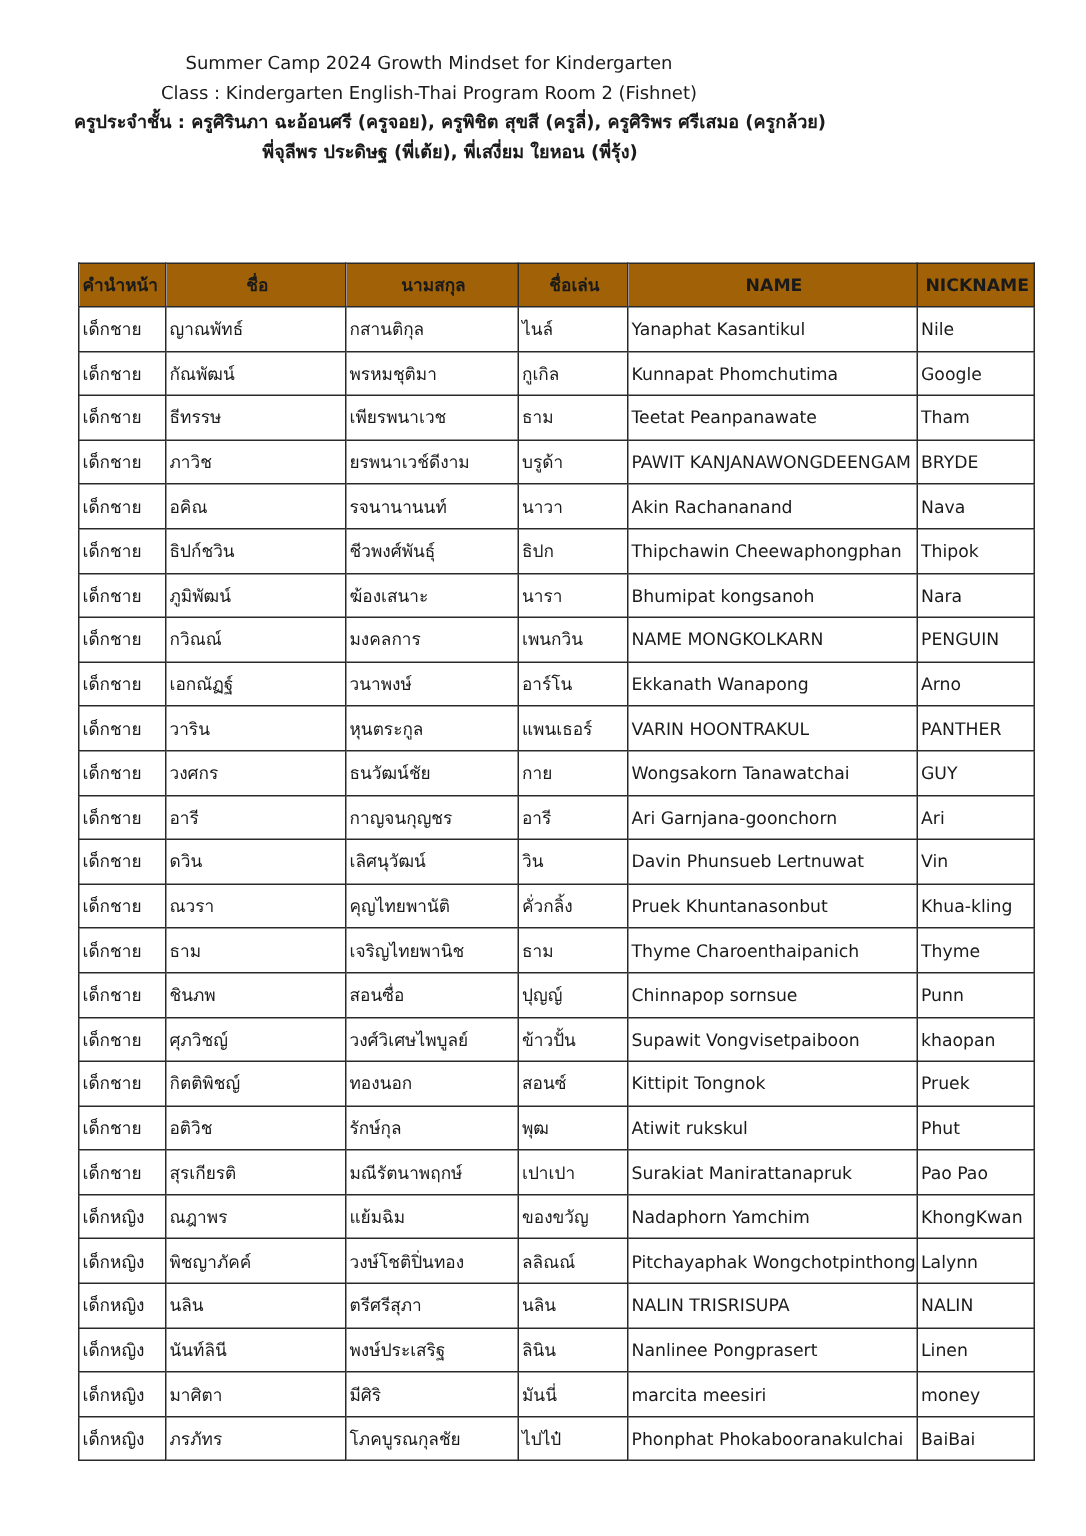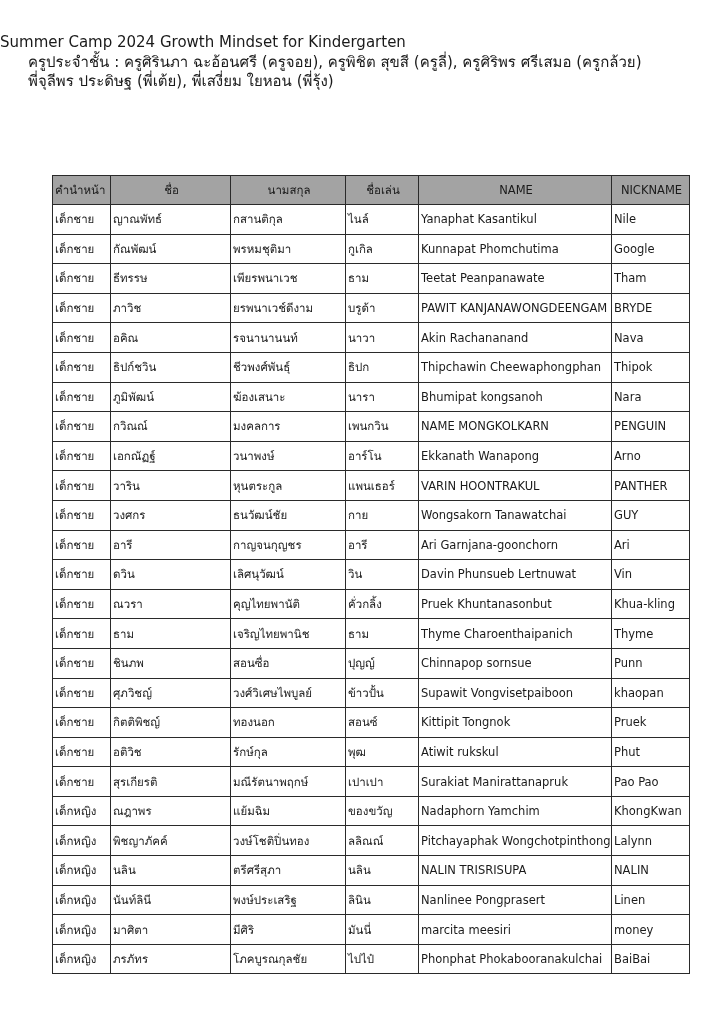--- a/index.html
+++ b/index.html
@@ -1,31 +1,32 @@
 <!DOCTYPE html>
 <html><head>
 <meta charset="utf-8">
 <style>
   html, body { margin:0; padding:0; background:#ffffff; }
   body { width:724px; height:1024px; position:relative; overflow:hidden;
          font-family:"DejaVu Sans", "Liberation Sans", sans-serif; color:#1a1a1a; }
-  .heading { position:absolute; left:0; width:572px; text-align:left; font-size:15px; line-height:19px; }
+  .heading { position:absolute; left:0; width:572px; text-align:center; font-size:12px; line-height:19px; }
   .heading div { height:19.5px; white-space:nowrap; }
-  .heading .bold { font-weight:normal;padding-left:28px; }
+  .heading .bold { font-weight:bold;padding-left:28px; }
   table.roster { position:absolute; left:52px; top:175px; border-collapse:collapse; table-layout:fixed; width:637px; }
   table.roster th, table.roster td { border:1.5px solid #2a2a2a; height:28.6px; padding:0 0 0 2px; font-size:11.5px; white-space:nowrap; overflow:hidden; }
-  table.roster th { background:#a3a3a3; font-weight:normal; text-align:center; height:28px; font-size:11.5px; }
+  table.roster th { background:#a16207; font-weight:bold; text-align:center; height:28px; font-size:11.5px; }
   table.roster th:first-child { text-align:left; }
   table.roster td { text-align:left; }
 </style>
 </head>
 <body>
 
 <div class="heading" style="top:33px;">
   <div>Summer Camp 2024 Growth Mindset for Kindergarten</div>
+  <div>Class : Kindergarten English-Thai Program Room 2 (Fishnet)</div>
   <div class="bold">ครูประจำชั้น : ครูศิรินภา  ฉะอ้อนศรี (ครูจอย), ครูพิชิต  สุขสี  (ครูลี่), ครูศิริพร  ศรีเสมอ (ครูกล้วย)</div>
   <div class="bold">พี่จุลีพร  ประดิษฐ (พี่เต้ย), พี่เสงี่ยม  ใยหอน (พี่รุ้ง)</div>
 </div>
 
 <table class="roster">
   <colgroup>
     <col style="width:58px">
       <col style="width:120px">
       <col style="width:115px">
       <col style="width:73px">

